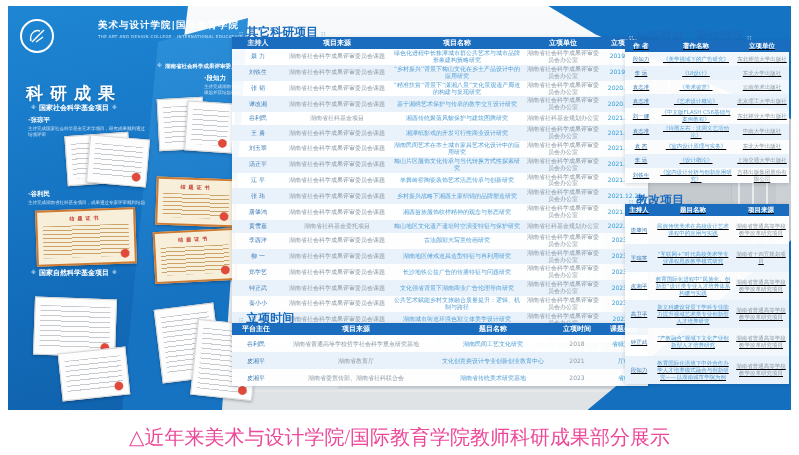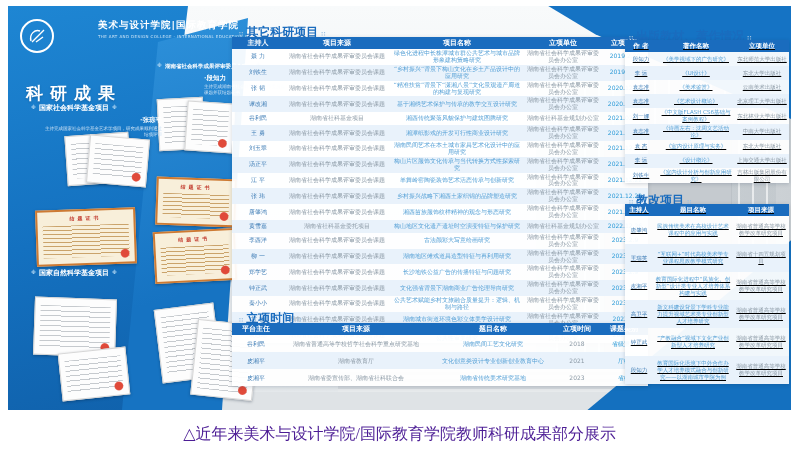--- a/index.html
+++ b/index.html
@@ -89,22 +89,22 @@
   .tbl-pubs tbody tr{height:14px;}
   .tbl-reform tbody tr{height:28px;}
   .tbl-pubs td:nth-child(1),.tbl-reform td:nth-child(1){color:#3f7db6;}
   .tbl-pubs td:nth-child(2),.tbl-reform td:nth-child(2){color:#55a0d6;}
   .tbl-pubs td:nth-child(3),.tbl-reform td:nth-child(3){color:#8c9aa6;}
   .tbl-pubs th:nth-child(1){width:30px;} .tbl-pubs th:nth-child(2){width:76px;}
   .tbl-pubs th:nth-child(3){width:52px;}
   .tbl-reform th:nth-child(1){width:26px;} .tbl-reform th:nth-child(2){width:78px;}
   .tbl-reform th:nth-child(3){width:54px;}
   
-  .caption{position:absolute;left:0;right:0;top:424px;text-align:center;color:#4c1d95;
-           font-size:16px;font-family:"Liberation Serif","DejaVu Serif",serif;}
+  .caption{position:absolute;left:0;right:0;top:424px;text-align:center;color:#ec4899;
+           font-size:20px;font-family:"Liberation Serif","DejaVu Serif",serif;}
 </style>
 </head>
 <body>
 
 <div class="poster">
 
   <div class="ph-facade"></div>
   <div class="ph-glass"></div>
   <div class="ph-wing"></div>
   <div class="ph-stairs"></div>
@@ -122,32 +122,36 @@
       </svg>
     </div>
     <div class="logo-txt">
       <div class="college-name">美术与设计学院|国际教育学院</div>
       <div class="college-en">THE ART AND DESIGN COLLEGE · INTERNATIONAL EDUCATION COLLEGE</div>
     </div>
   </div>
   <div class="main-title">科研成果</div>
 
   <div class="blue-label" style="left:20px;top:97px;">国家社会科学基金项目</div>
-  <div class="entry" style="left:36px;top:110px;width:118px;text-align:right;">
+  <div class="entry" style="left:20px;top:110px;width:118px;">
     <div class="entry-name">·张琼平</div>
     <div class="entry-desc">主持完成国家社会科学基金艺术学项目，研究成果顺利通过结项评审</div>
   </div>
   <div class="cert" style="left:58px;top:128px;width:62px;height:48px;transform:rotate(-4deg);">
       <div class="lines"></div>
       <div class="seal"></div>
     </div>
   <div class="cert" style="left:80px;top:131px;width:58px;height:46px;transform:rotate(5deg);">
       <div class="lines"></div>
       <div class="seal"></div>
     </div>
+  <div class="entry" style="left:20px;top:184px;width:118px;">
+    <div class="entry-name">·谷利民</div>
+    <div class="entry-desc">主持完成湖南省社科基金项目，成果通过专家评审顺利结题</div>
+  </div>
   <div class="cert orange" style="left:28px;top:203px;width:96px;height:52px;transform:rotate(-2deg);">
     <div class="cert-title">结题证书</div>
     <div class="lines"></div>
       <div class="seal"></div>
   </div>
   <div class="blue-label" style="left:20px;top:262px;">国家自然科学基金项目</div>
   <div class="cert" style="left:26px;top:292px;width:80px;height:56px;transform:rotate(2deg);">
       <div class="lines"></div>
       <div class="seal"></div>
     </div>

